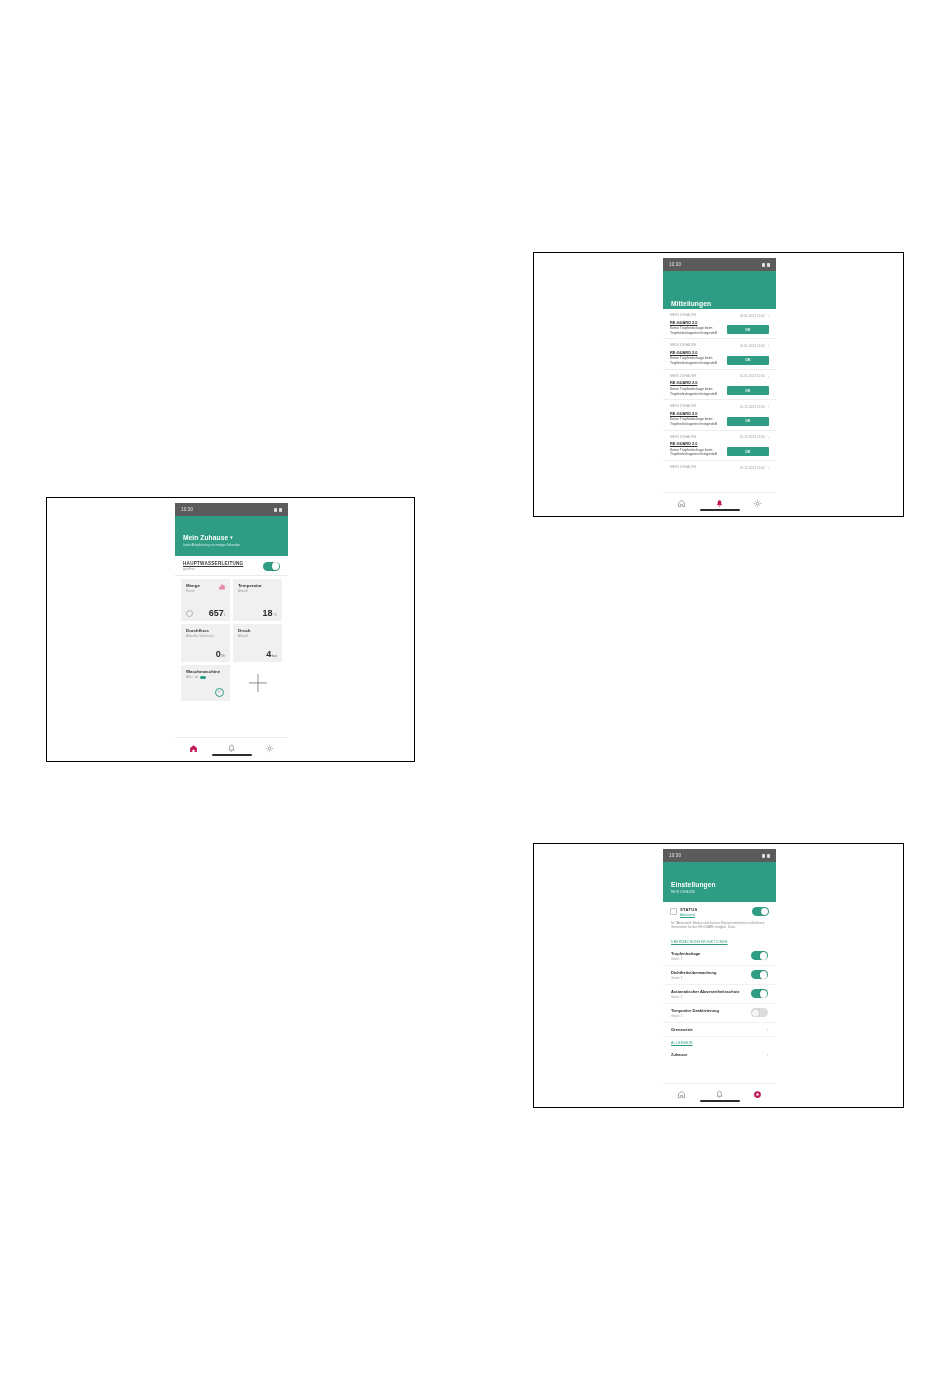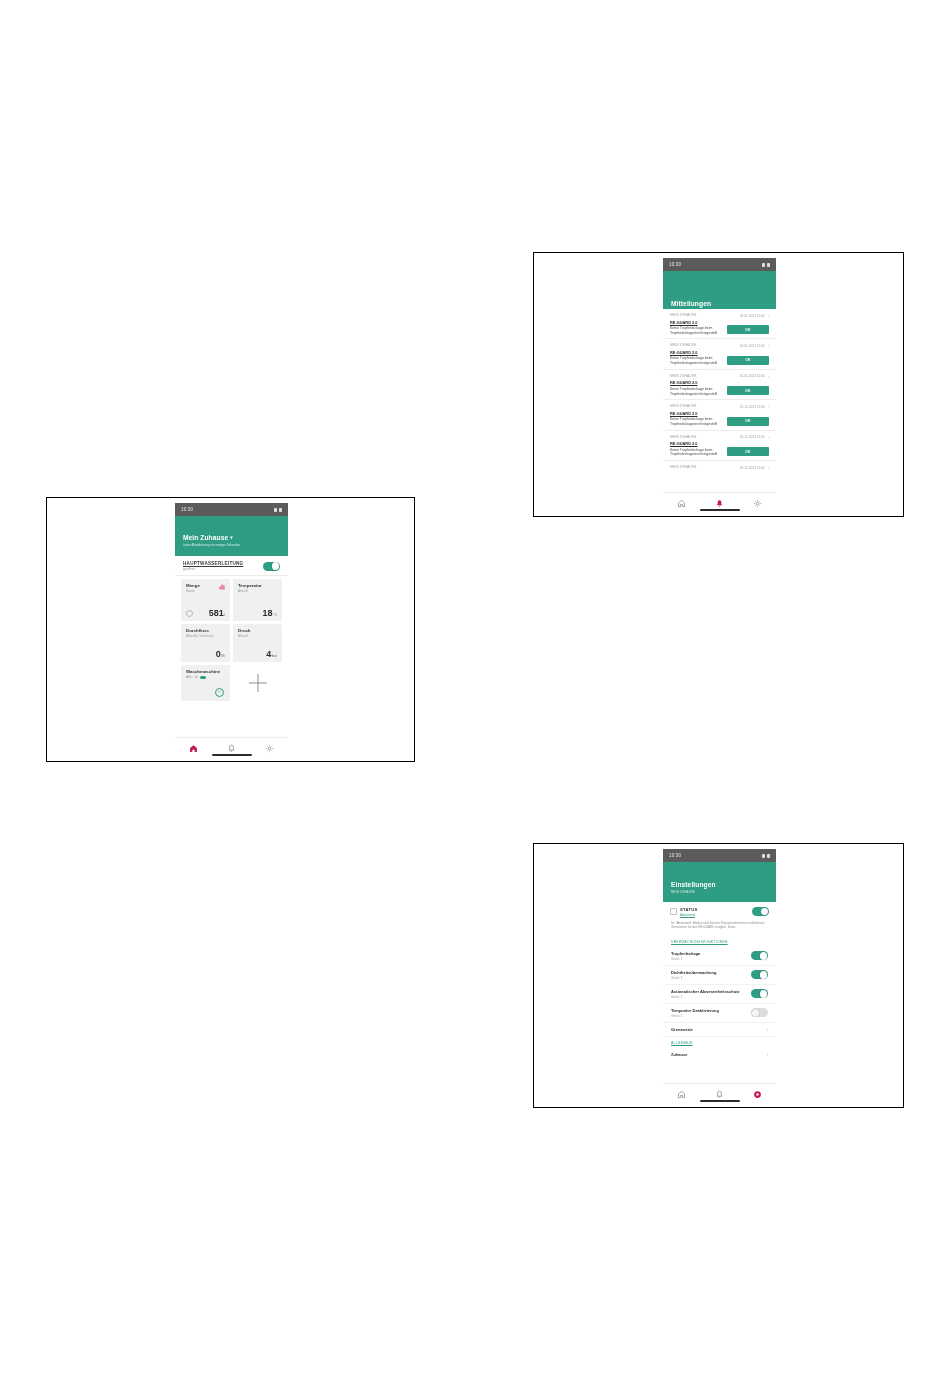--- a/index.html
+++ b/index.html
@@ -97,21 +97,21 @@
       <div class="grid">
         <div class="card">
           <div class="card-title">Menge</div>
           <div class="card-sub">Heute</div>
           <svg class="card-badge" viewBox="0 0 12 14">
               <rect x="1" y="7" width="2.4" height="6" fill="#e0527a"></rect>
               <rect x="4.8" y="3" width="2.4" height="10" fill="#e0527a"></rect>
               <rect x="8.6" y="5" width="2.4" height="8" fill="#e0527a"></rect>
             </svg>
           <div class="card-mini"></div>
-          <div class="card-value"><span>581</span><span class="card-unit">l</span></div>
+          <div class="card-value"><span>657</span><span class="card-unit">l</span></div>
         </div>
 
         <div class="card">
           <div class="card-title">Temperatur</div>
           <div class="card-sub">Aktuell</div>
           <div class="card-value"><span>18</span><span class="card-unit">°C</span></div>
         </div>
 
         <div class="card" style="height:38px;">
           <div class="card-title">Durchfluss</div>

